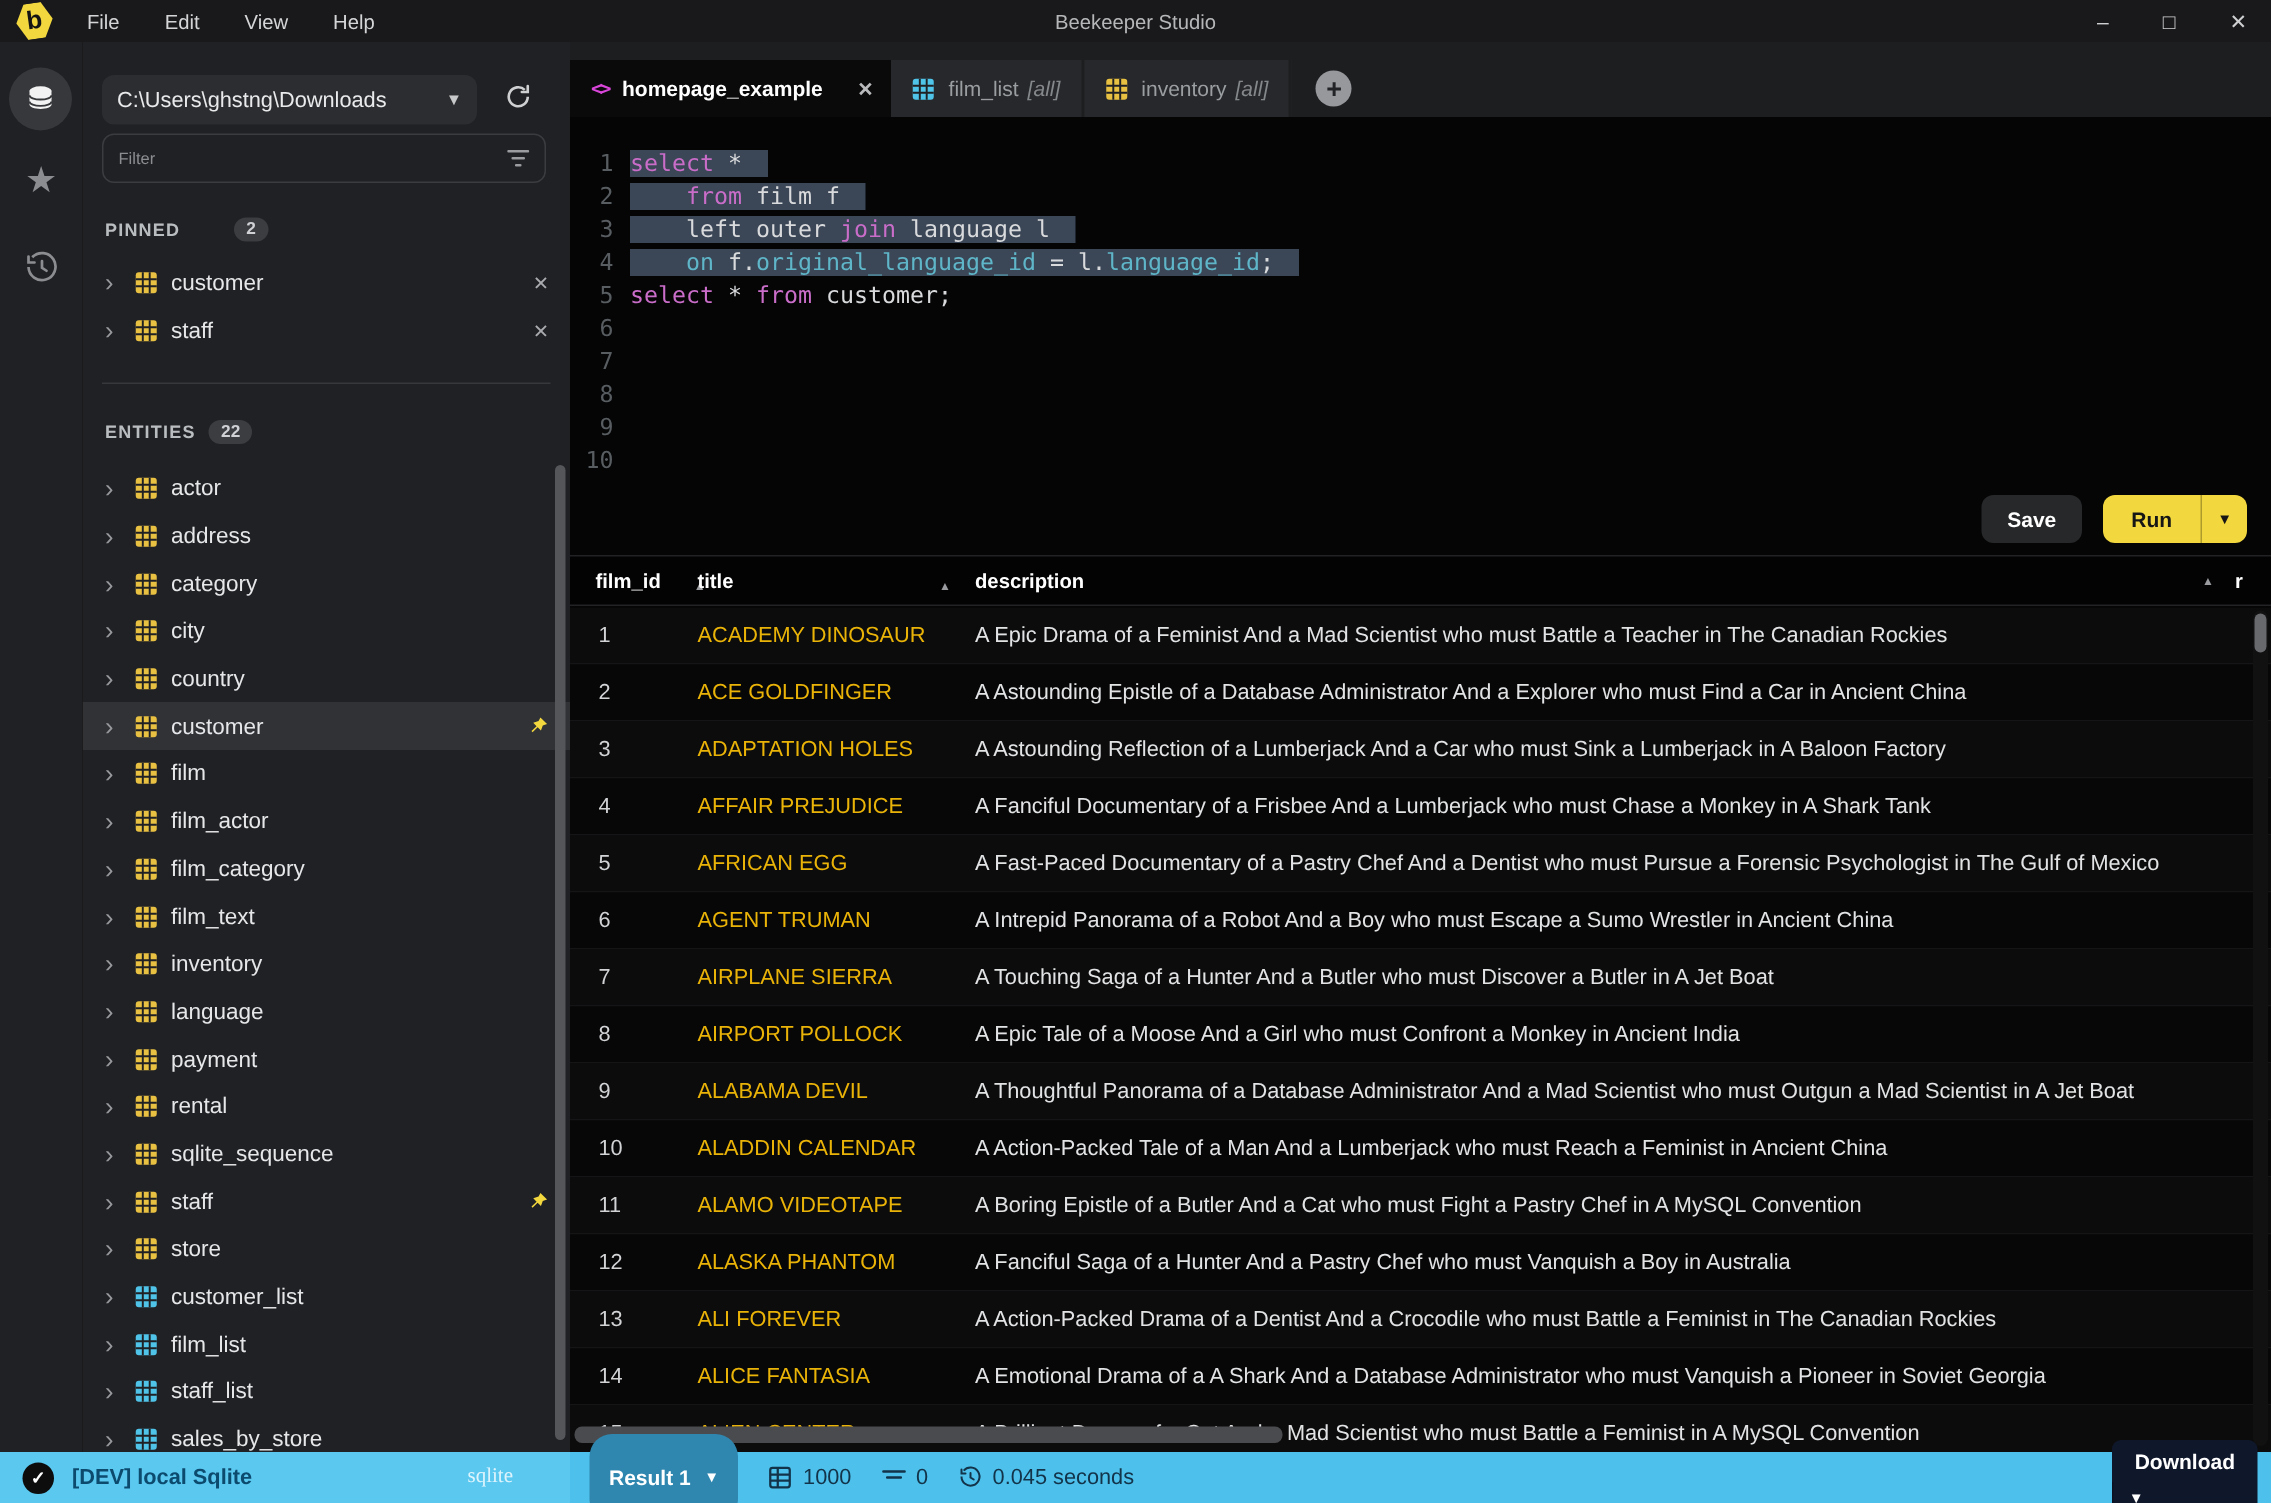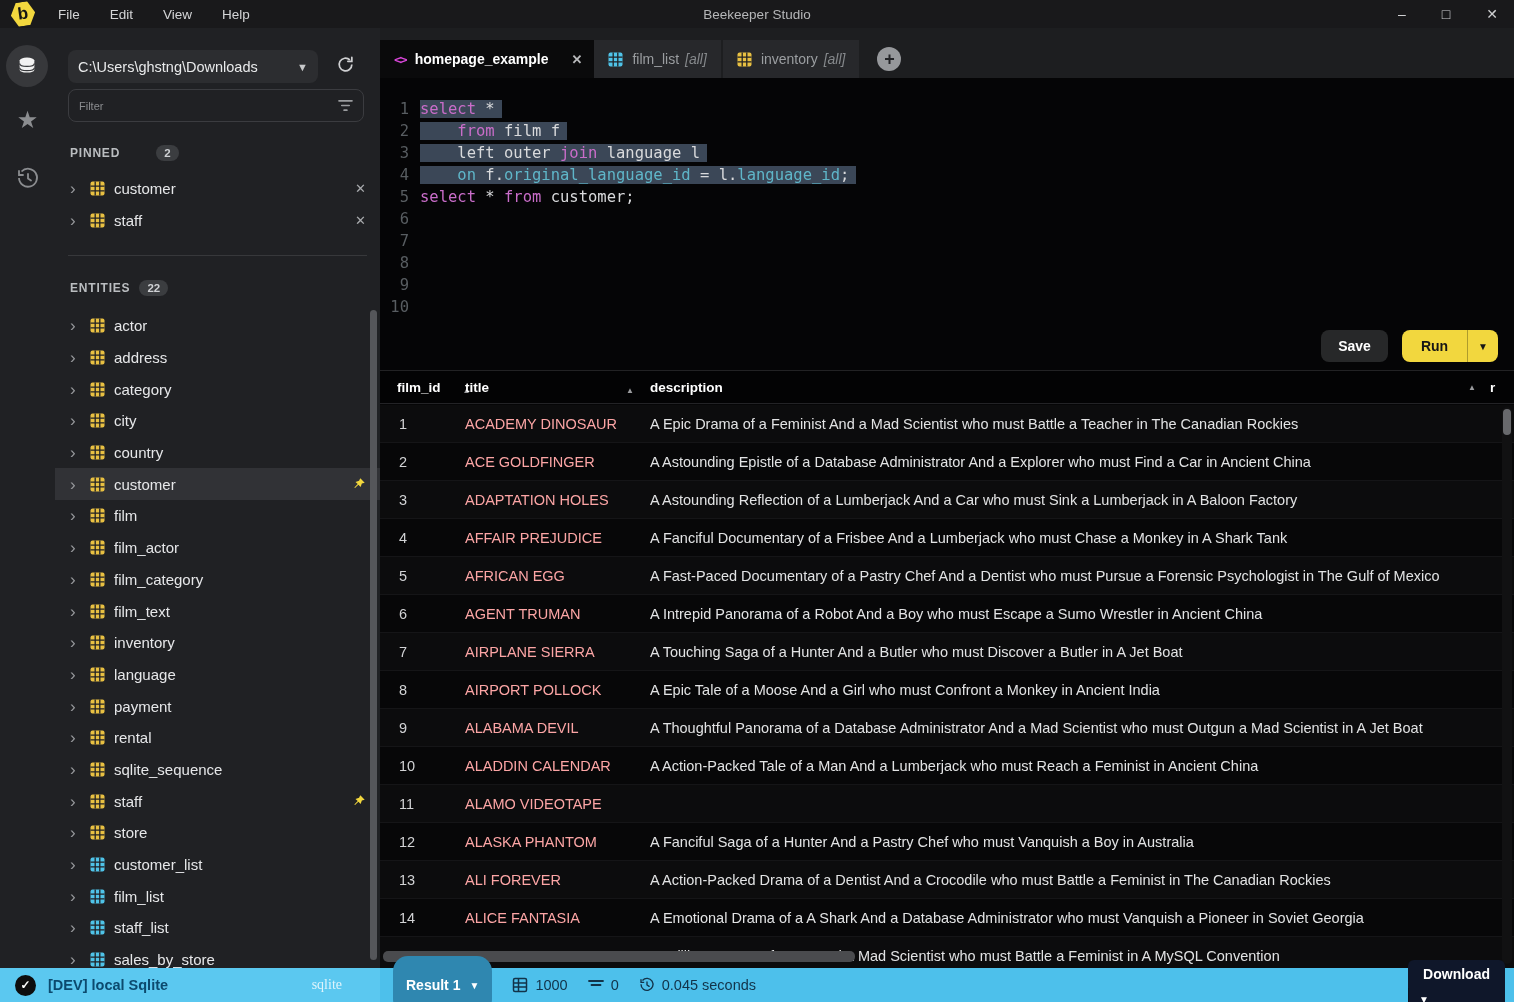--- a/index.html
+++ b/index.html
@@ -71,21 +71,21 @@
   .tab-close{color:#b9babc;font-size:13px;margin-left:14px;}
   .newtab-btn{width:24px;height:24px;border-radius:50%;background:#96989b;color:#222326;font-size:18px;
               font-weight:bold;display:flex;align-items:center;justify-content:center;margin:0 0 7px 16px;cursor:pointer;}
 
   
   .editor{position:absolute;top:50px;left:0;right:0;height:292px;background:#050506;
           font-family:"DejaVu Sans Mono",monospace;font-size:15.5px;padding-top:20px;}
   .code-line{display:flex;height:22px;line-height:22px;}
   .gutter{width:40px;text-align:right;padding-right:11px;color:#585d61;flex:none;}
   .code{white-space:pre;color:#d9dadc;}
-  .sel-bg{background:#3b4757;padding-right:7px;}
+  .sel-bg{background:#3b4757;padding-right:17px;}
   .kw{color:#c96dc9;}
   .cy{color:#5fb6c9;}
 
   .actions{position:absolute;top:302px;right:16px;display:flex;gap:14px;align-items:center;}
   .save-btn{background:#272829;color:#fff;font-size:14px;font-weight:bold;padding:8px 17px;
             border-radius:8px;cursor:pointer;}
   .run-btn{background:#f2d73e;color:#161616;border-radius:8px;display:flex;align-items:stretch;
            font-weight:bold;font-size:14px;cursor:pointer;justify-content:center;}
   .run-label{padding:8px 19px;}
   .run-caret{padding:8px 10px;border-left:1px solid rgba(0,0,0,.28);display:flex;align-items:center;font-size:10px;}
@@ -98,21 +98,21 @@
   .th-id{width:85px;padding-left:17px;}
   .th-title{width:185px;}
   .th-desc{flex:1;}
   .th-r{width:46px;display:flex;align-items:center;gap:14px;overflow:hidden;}
   .sort-arrow{color:#9a9b9e;font-size:8px;}
   .tbody{position:absolute;top:377px;left:0;right:0;bottom:0;overflow:hidden;}
   .tr{height:38px;display:flex;align-items:center;border-bottom:1px solid #151517;font-size:14.5px;cursor:default;}
   .tr:nth-child(odd){background:#0c0c0d;}
   .tr:nth-child(even){background:#070708;}
   .td-id{width:85px;padding-left:19px;color:#d2d3d5;}
-  .td-title{width:185px;color:#fca5a5;}
+  .td-title{width:185px;color:#eab308;}
   .td-desc{flex:1;color:#e2e3e4;white-space:nowrap;overflow:hidden;padding-right:34px;}
   .hscroll{position:absolute;left:3px;top:923px;width:472px;height:11px;background:#4a4b4e;border-radius:5px;}
   .vscroll{position:absolute;right:2px;top:379px;bottom:4px;width:10px;background:#111112;border-radius:5px;}
   .vscroll-thumb{position:absolute;top:2px;left:1px;width:8px;height:26px;background:#68696c;border-radius:4px;}
 
   
   .statusbar{position:absolute;left:0;right:0;bottom:0;height:34px;background:#4dc0eb;display:flex;}
   .sb-left{width:380px;height:100%;background:#5bc8f0;display:flex;align-items:center;
            padding-left:15px;gap:12px;flex:none;}
   .sb-check{width:21px;height:21px;border-radius:50%;background:#0d0d0e;color:#fff;font-size:12px;
@@ -596,20 +596,21 @@
           <span class="td-desc">A Thoughtful Panorama of a Database Administrator And a Mad Scientist who must Outgun a Mad Scientist in A Jet Boat</span>
         </div>
         <div class="tr">
           <span class="td-id">10</span>
           <span class="td-title">ALADDIN CALENDAR</span>
           <span class="td-desc">A Action-Packed Tale of a Man And a Lumberjack who must Reach a Feminist in Ancient China</span>
         </div>
         <div class="tr">
           <span class="td-id">11</span>
           <span class="td-title">ALAMO VIDEOTAPE</span>
+          <span class="td-desc">A Boring Epistle of a Butler And a Cat who must Fight a Pastry Chef in A MySQL Convention</span>
         </div>
         <div class="tr">
           <span class="td-id">12</span>
           <span class="td-title">ALASKA PHANTOM</span>
           <span class="td-desc">A Fanciful Saga of a Hunter And a Pastry Chef who must Vanquish a Boy in Australia</span>
         </div>
         <div class="tr">
           <span class="td-id">13</span>
           <span class="td-title">ALI FOREVER</span>
           <span class="td-desc">A Action-Packed Drama of a Dentist And a Crocodile who must Battle a Feminist in The Canadian Rockies</span>

